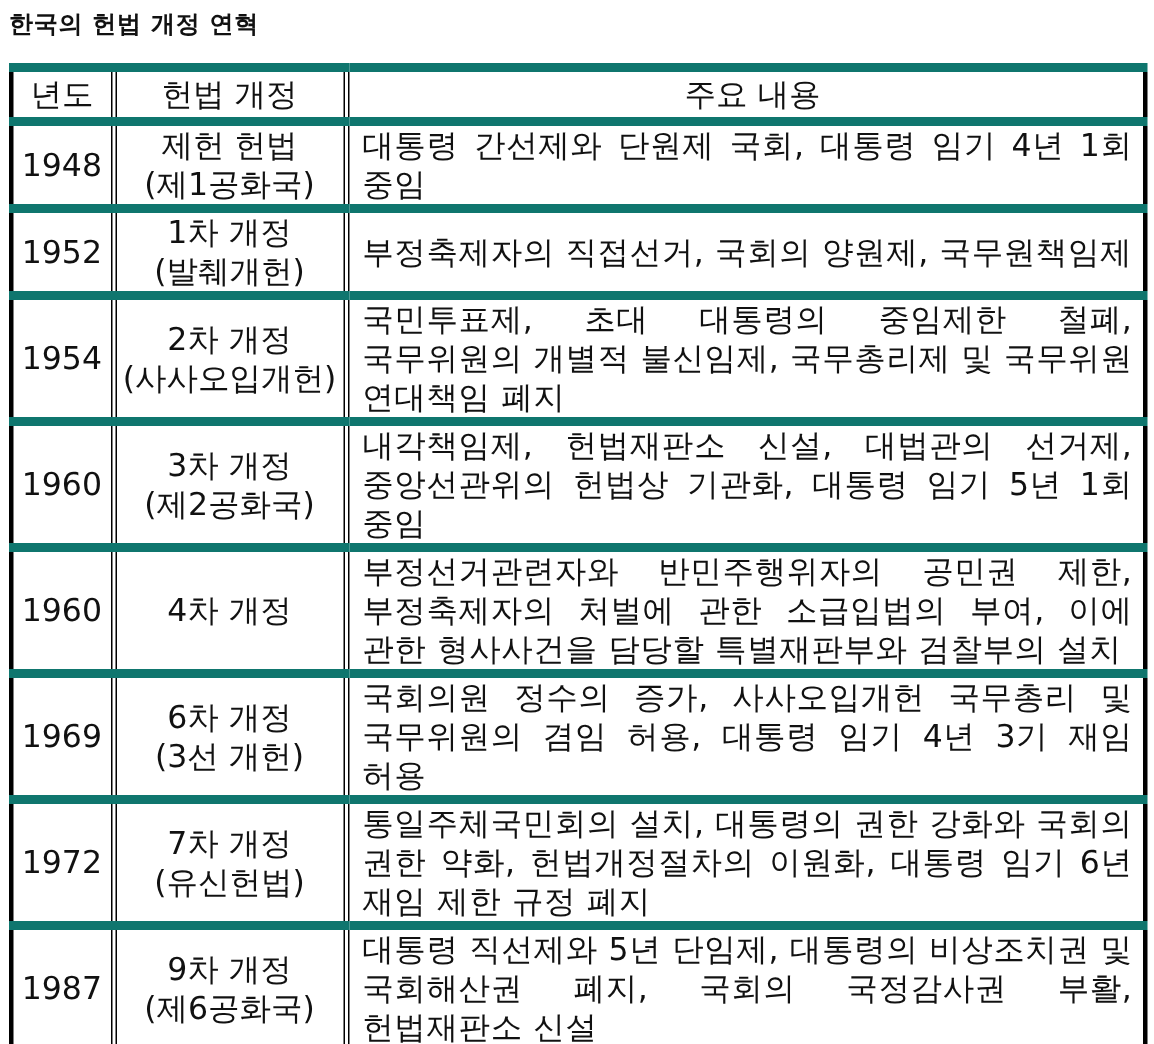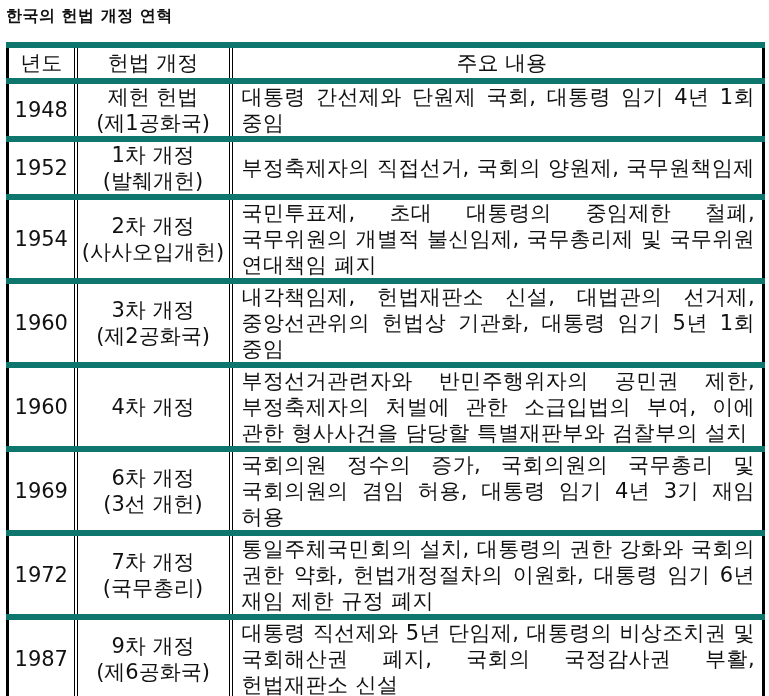--- a/index.html
+++ b/index.html
@@ -81,27 +81,27 @@
           <span class="sub">4차 개정</span>
         </td>
         <td class="content">부정선거관련자와 반민주행위자의 공민권 제한, 부정축제자의 처벌에 관한 소급입법의 부여, 이에 관한 형사사건을 담당할 특별재판부와 검찰부의 설치</td>
       </tr>
       <tr style="height: 56px;">
         <td class="year">1969</td>
         <td class="amend">
           <span class="sub">6차 개정</span>
           <span class="sub">(3선 개헌)</span>
         </td>
-        <td class="content">국회의원 정수의 증가, 국회의원의 국무총리 및 국회의원의 겸임 허용, 대통령 임기 4년 3기 재임 허용</td>
+        <td class="content">국회의원 정수의 증가, 사사오입개헌 국무총리 및 국무위원의 겸임 허용, 대통령 임기 4년 3기 재임 허용</td>
       </tr>
       <tr style="height: 80px; margin-top: 16px;">
         <td class="year">1972</td>
         <td class="amend">
           <span class="sub">7차 개정</span>
-          <span class="sub">(국무총리)</span>
+          <span class="sub">(유신헌법)</span>
         </td>
         <td class="content">통일주체국민회의 설치, 대통령의 권한 강화와 국회의 권한 약화, 헌법개정절차의 이원화, 대통령 임기 6년 재임 제한 규정 폐지</td>
       </tr>
       <tr style="height: 56px; margin-top: 36px;">
         <td class="year">1987</td>
         <td class="amend">
           <span class="sub">9차 개정</span>
           <span class="sub">(제6공화국)</span>
         </td>
         <td class="content">대통령 직선제와 5년 단임제, 대통령의 비상조치권 및 국회해산권 폐지, 국회의 국정감사권 부활, 헌법재판소 신설</td>

